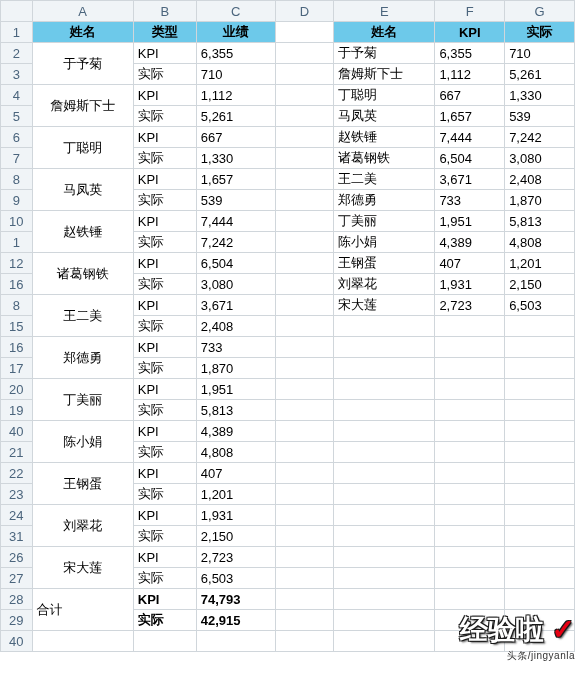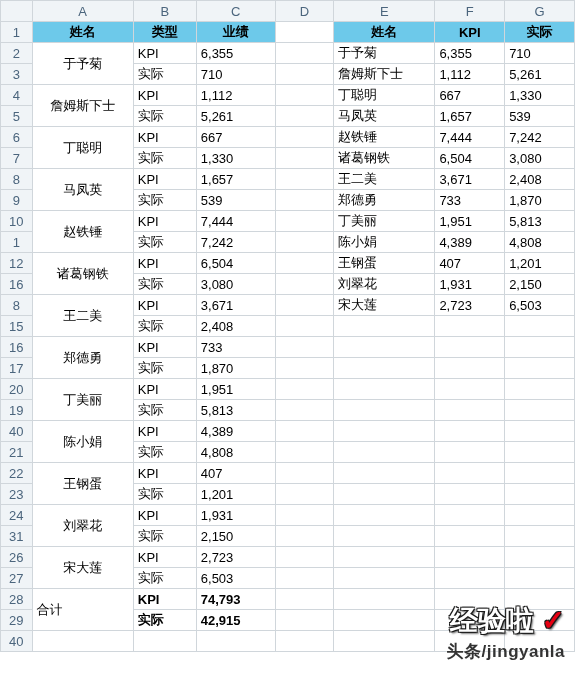--- a/index.html
+++ b/index.html
@@ -47,43 +47,42 @@
     border: 1px solid #7aa0b7;
   }
   .cell-bordered { border: 1px solid #7aa0b7; }
   .name-merge { text-align: center; }
   .type-cell  { text-align: left; }
   .num-cell   { text-align: left; font-family: Arial, sans-serif; }
   .bold { font-weight: bold; }
   .tot-name { text-align: left; font-weight: normal; }
   .watermark {
     position: absolute;
-    right: 10px;
+    right: 0;
     bottom: 18px;
     text-align: right;
     pointer-events: none;
   }
   .watermark .wm-main {
     font-size: 28px;
     font-weight: bold;
     color: #fff;
     text-shadow:
       -1px -1px 0 #1a1a1a,
        1px -1px 0 #1a1a1a,
       -1px  1px 0 #1a1a1a,
        1px  1px 0 #1a1a1a,
        2px  2px 2px rgba(0,0,0,.6);
   }
   .watermark .wm-main .red { color: #e60012; }
   .watermark .wm-sub {
-    font-size: 17px;
+    font-size: 10px;
     color: #333;
     text-shadow: 0 0 2px #fff;
     letter-spacing: .5px;
-    font-weight: bold;
   }
 </style>
 </head>
 <body>
 
 <table class="sheet">
   <colgroup>
     <col style="width:28px">
       <col style="width:90px">
       <col style="width:56px">

